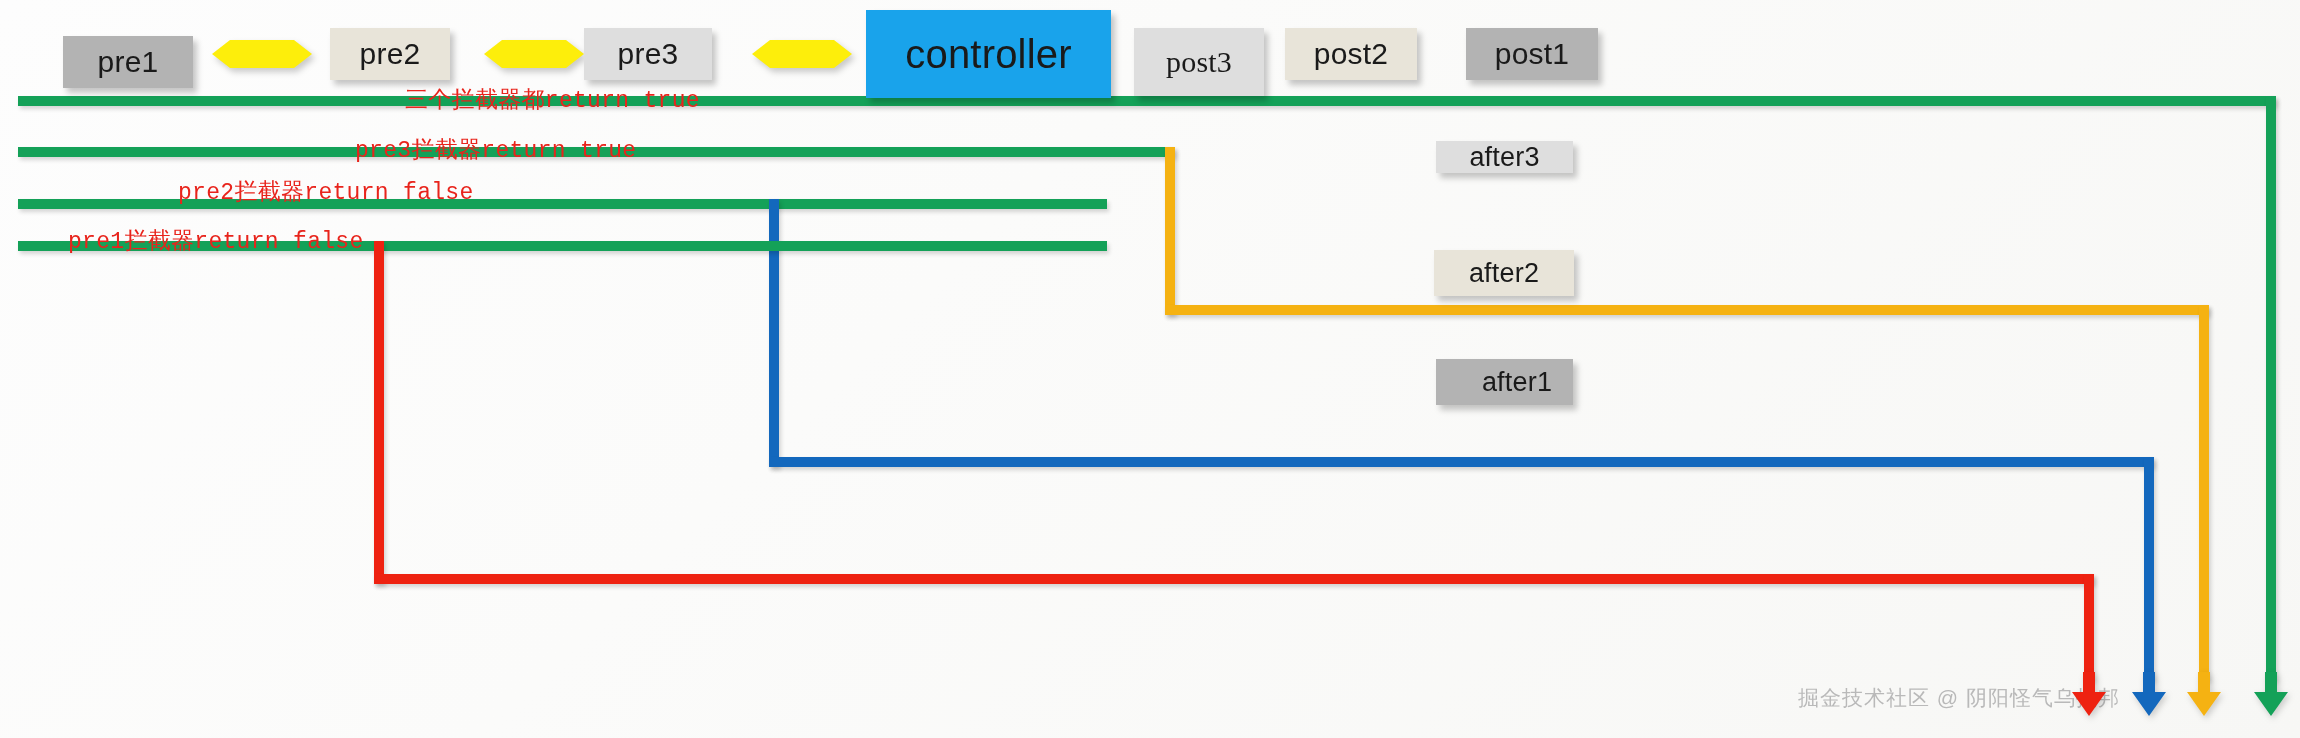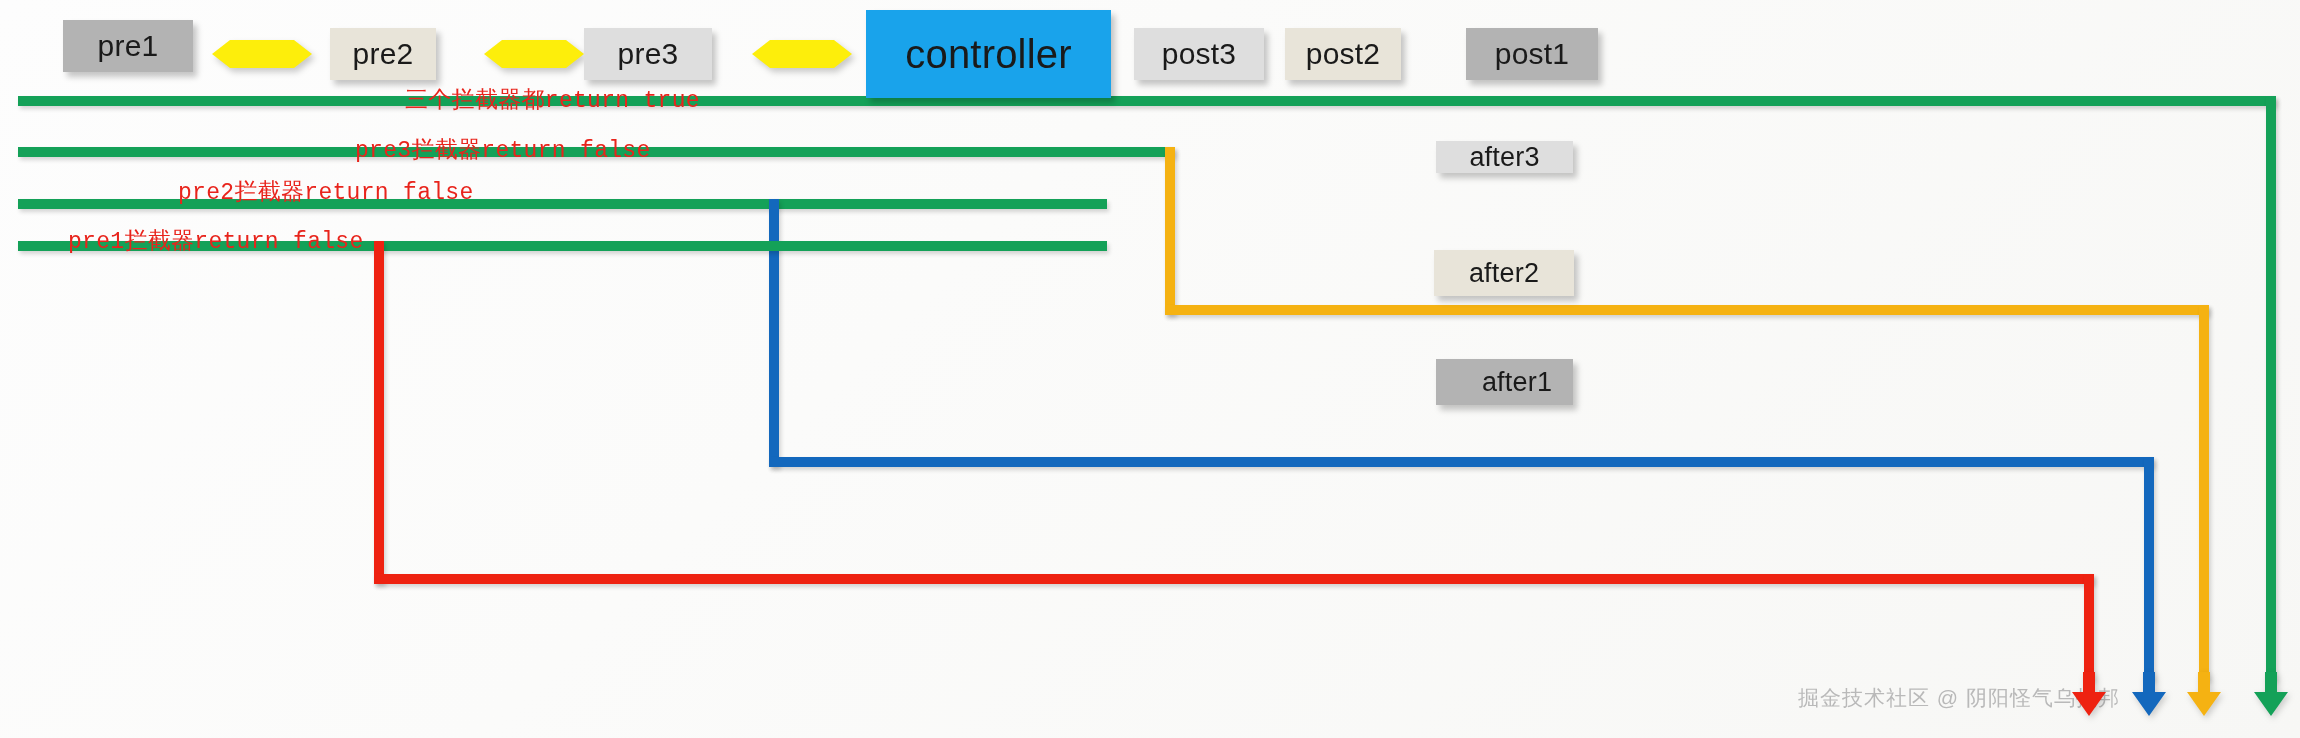--- a/index.html
+++ b/index.html
@@ -119,51 +119,51 @@
       </svg>
       <div class="seg" style="left: 18px; top: 241px; width: 1089px; height: 10px; background: rgb(20, 161, 88);"></div>
       <div class="seg" style="left: 374px; top: 241px; width: 10px; height: 343px; background: rgb(238, 34, 17);"></div>
       <div class="seg" style="left: 374px; top: 574px; width: 1720px; height: 10px; background: rgb(238, 34, 17);"></div>
       <div class="seg" style="left: 2084px; top: 574px; width: 10px; height: 106px; background: rgb(238, 34, 17);"></div>
       <svg class="arrow" width="34" height="44" viewBox="0 0 34 44" style="left: 2072px; top: 672px;">
         <path d="M11 0 H23 V20 H34 L17 44 L0 20 H11 Z" fill="#ee2211"></path>
       </svg>
     </div>
   <div id="boxes-layer">
-      <div class="box gray" style="left: 63px; top: 20px; width: 130px; height: 52px; font-size: 30px;">
+      <div class="box gray" style="left: 63px; top: 36px; width: 130px; height: 52px; font-size: 30px;">
         <span class="lbl">pre1</span>
       </div>
-      <div class="box beige" style="left: 330px; top: 28px; width: 106px; height: 52px; font-size: 30px;">
+      <div class="box beige" style="left: 330px; top: 28px; width: 120px; height: 52px; font-size: 30px;">
         <span class="lbl">pre2</span>
       </div>
       <div class="box light" style="left: 584px; top: 28px; width: 128px; height: 52px; font-size: 30px;">
         <span class="lbl">pre3</span>
       </div>
       <div class="box blue" style="left: 866px; top: 10px; width: 245px; height: 88px; font-size: 40px;">
         <span class="lbl">controller</span>
       </div>
-      <div class="box light" style="left: 1134px; top: 28px; width: 130px; height: 52px; font-size: 30px;">
+      <div class="box light" style="left: 1134px; top: 28px; width: 130px; height: 68px; font-size: 30px; font-family: Liberation Serif, serif;">
         <span class="lbl">post3</span>
       </div>
-      <div class="box beige" style="left: 1285px; top: 28px; width: 116px; height: 52px; font-size: 30px;">
+      <div class="box beige" style="left: 1285px; top: 28px; width: 132px; height: 52px; font-size: 30px;">
         <span class="lbl">post2</span>
       </div>
       <div class="box gray" style="left: 1437px; top: 28px; width: 132px; height: 52px; font-size: 30px; margin-left: 29px;">
         <span class="lbl">post1</span>
       </div>
       <div class="box light" style="left: 1436px; top: 141px; width: 137px; height: 32px; font-size: 27px;">
         <span class="lbl">after3</span>
       </div>
       <div class="box beige" style="left: 1434px; top: 250px; width: 140px; height: 46px; font-size: 27px;">
         <span class="lbl">after2</span>
       </div>
       <div class="box gray" style="left: 1436px; top: 359px; width: 137px; height: 46px; font-size: 27px; padding-left: 25px;">
         <span class="lbl">after1</span>
       </div>
     </div>
   <div id="notes-layer">
       <div class="note" style="left: 405px; top: 84px; font-size: 23px;">三个拦截器都return true</div>
-      <div class="note" style="left: 355px; top: 134px; font-size: 23px;">pre3拦截器return false</div>
+      <div class="note" style="left: 355px; top: 134px; font-size: 23px;">pre3拦截器return true</div>
       <div class="note" style="left: 178px; top: 176px; font-size: 23px;">pre2拦截器return false</div>
       <div class="note" style="left: 68px; top: 225px; font-size: 23px;">pre1拦截器return false</div>
     </div>
 
 </div>
 
 </body></html>

